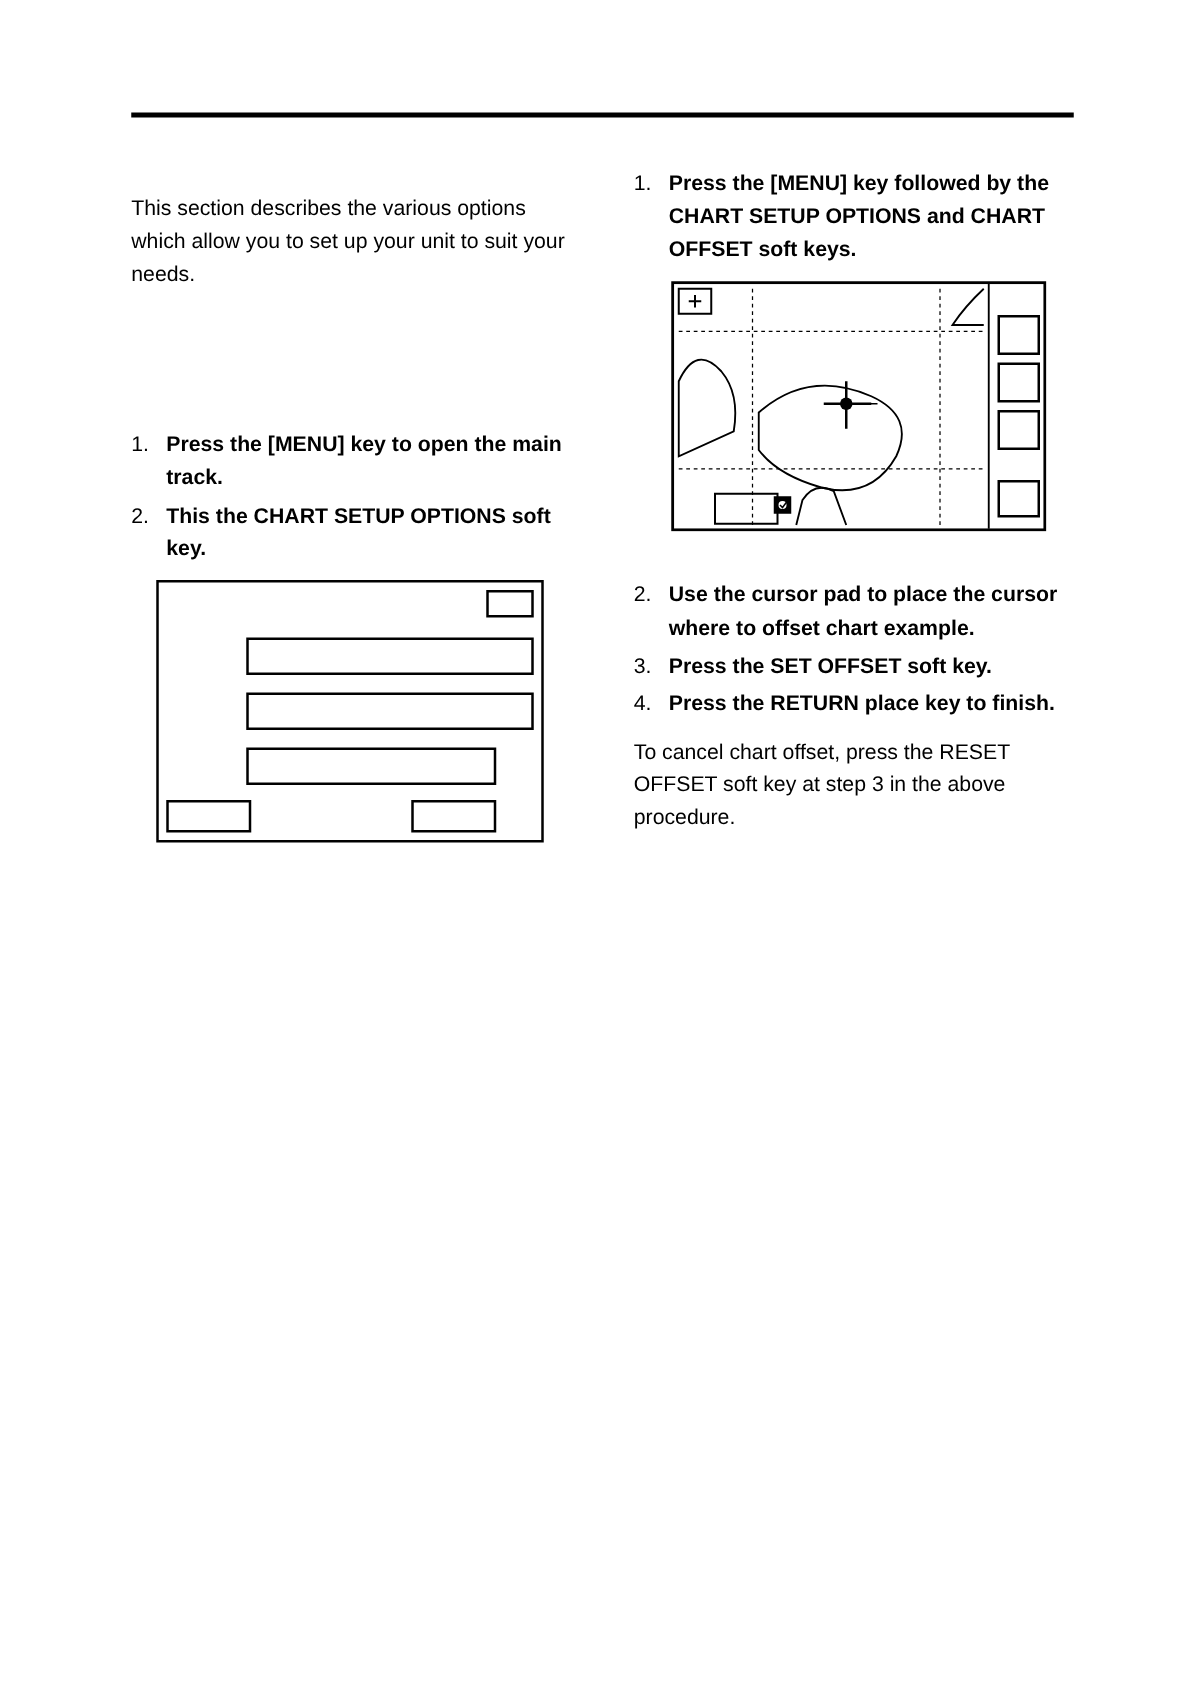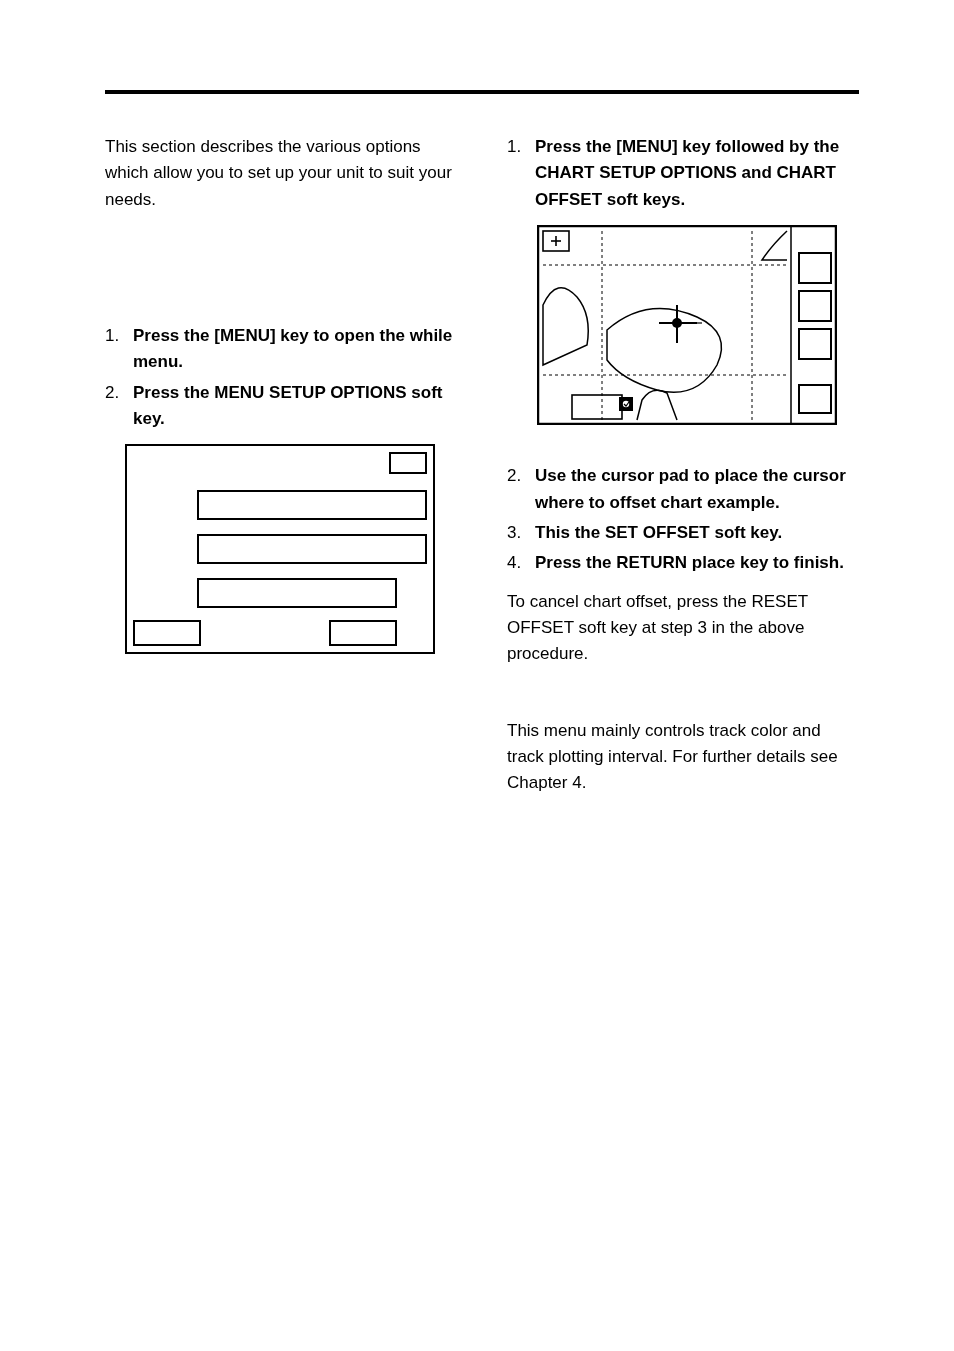--- a/index.html
+++ b/index.html
@@ -18,21 +18,21 @@
   }
   .columns {
     display: flex;
     gap: 50px;
   }
   .col {
     flex: 1;
     font-size: 17px;
     line-height: 1.55;
   }
-  .intro { margin-bottom: 110px; }
+  .intro { margin-bottom: 110px; margin-top: 20px; }
   .para { margin-bottom: 16px; }
   ol.steps { list-style: none; padding-left: 0; margin-bottom: 12px; }
   ol.steps li { display: flex; margin-bottom: 4px; }
   ol.steps li .num { width: 28px; flex-shrink: 0; }
   ol.steps li .txt { flex: 1; font-weight: bold; }
 
   
   .menu-fig {
     border: 2.5px solid #000;
     width: 310px;
@@ -68,25 +68,25 @@
 
 <div class="columns">
 
   <div class="col">
     <p class="intro">This section describes the various options which allow you to set up your unit to suit your needs.</p>
 
 
     <ol class="steps">
       <li>
         <span class="num">1.</span>
-        <span class="txt">Press the [MENU] key to open the while menu.</span>
+        <span class="txt">Press the [MENU] key to open the main track.</span>
       </li>
       <li>
         <span class="num">2.</span>
-        <span class="txt">Press the MENU SETUP OPTIONS soft key.</span>
+        <span class="txt">This the CHART SETUP OPTIONS soft key.</span>
       </li>
     </ol>
 
     <div class="menu-fig">
       <div class="menu-btn menu-top-right"></div>
       <div class="menu-btn menu-row1"></div>
       <div class="menu-btn menu-row2"></div>
       <div class="menu-btn menu-row3"></div>
       <div class="menu-btn menu-bl"></div>
       <div class="menu-btn menu-br"></div>
@@ -142,26 +142,25 @@
       </svg>
     </div>
 
     <ol class="steps">
       <li>
         <span class="num">2.</span>
         <span class="txt">Use the cursor pad to place the cursor where to offset chart example.</span>
       </li>
       <li>
         <span class="num">3.</span>
-        <span class="txt">This the SET OFFSET soft key.</span>
+        <span class="txt">Press the SET OFFSET soft key.</span>
       </li>
       <li>
         <span class="num">4.</span>
         <span class="txt">Press the RETURN place key to finish.</span>
       </li>
     </ol>
 
     <p class="para" style="margin-top:2px; margin-bottom:50px;">To cancel chart offset, press the RESET OFFSET soft key at step 3 in the above procedure.</p>
 
-    <p class="para">This menu mainly controls track color and track plotting interval. For further details see Chapter 4.</p>
   </div>
 
 </div>
 
 </body></html>

